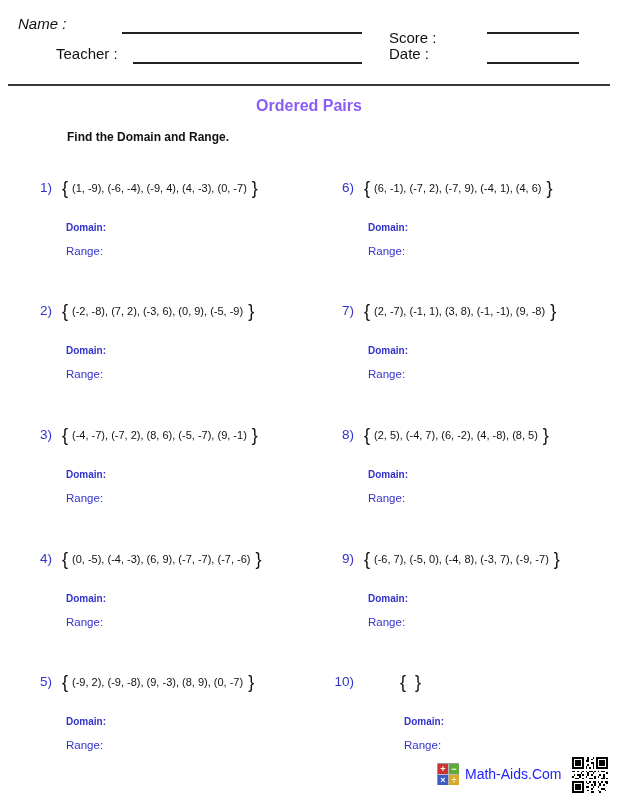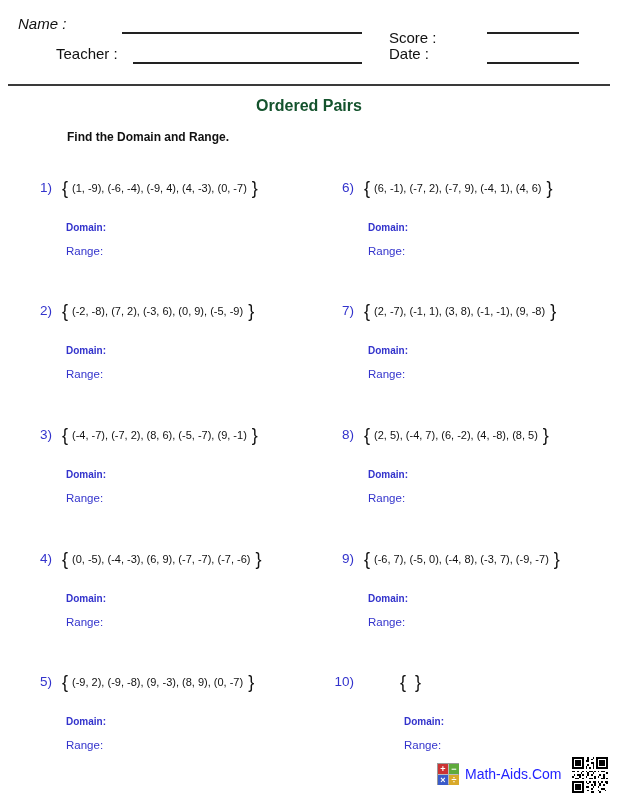--- a/index.html
+++ b/index.html
@@ -7,21 +7,21 @@
     width:618px;height:800px;background:#ffffff;position:relative;
     font-family:"Liberation Sans","DejaVu Sans",sans-serif;color:#000;
     overflow:hidden;
   }
   .abs{position:absolute;}
   
   .hdr-label{font-size:15px;color:#111;}
   .write-line{border-bottom:2px solid #222;height:0;}
   .divider{border-top:2px solid #3a3a3a;height:0;}
   
-  .title{width:618px;text-align:center;font-size:16px;font-weight:bold;color:#14532d;}
+  .title{width:618px;text-align:center;font-size:16px;font-weight:bold;color:#8b5cf6;}
   .instruction{font-size:12px;font-weight:bold;color:#111;}
   
   .prob{display:flex;align-items:flex-start;}
   .pnum{width:34px;text-align:right;font-size:13.5px;color:#3333CC;margin-right:10px;line-height:20px;flex:none;}
   .pbody{display:flex;flex-direction:column;}
   .pset{display:flex;align-items:center;height:20px;font-size:11px;color:#111;white-space:nowrap;}
   .brace{font-size:18px;font-weight:400;color:#111;line-height:20px;}
   .brace.l{margin-right:4px;}
   .brace.r{margin-left:5px;}
   .pdomain{margin-top:24px;font-size:10px;color:#3333CC;padding-left:4px;font-weight:bold;}

